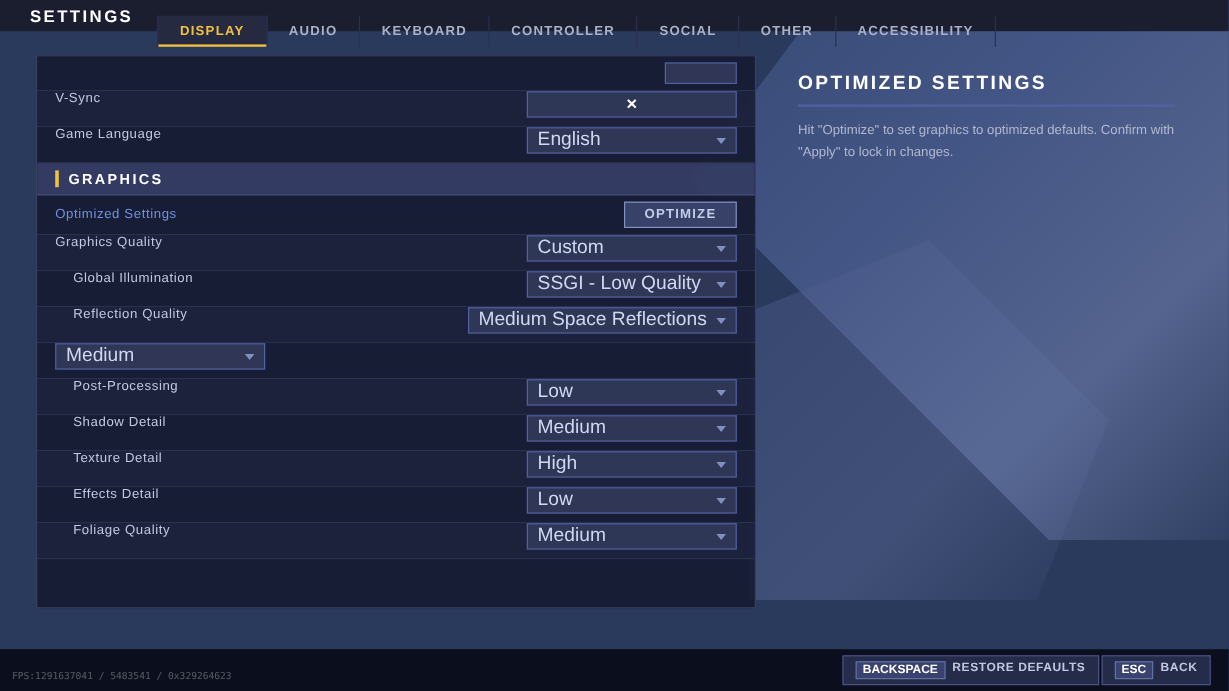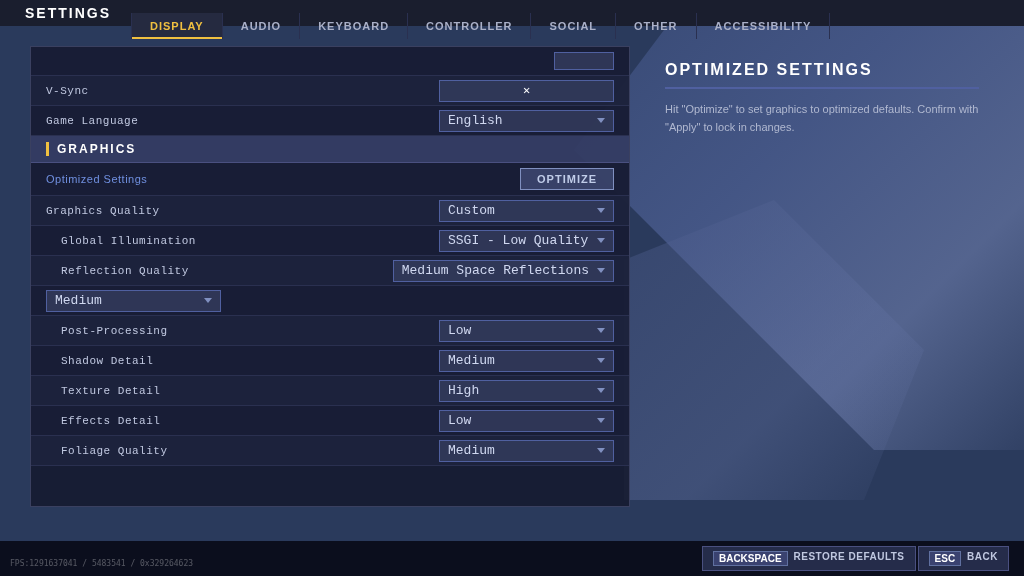--- a/index.html
+++ b/index.html
@@ -111,26 +111,24 @@
     
     .settings-panel {
       flex: 0 0 600px;
       background: rgba(20, 25, 45, 0.85);
       border: 1px solid #3a4060;
       overflow: hidden;
     }
 
     .setting-row {
       display: flex;
-      align-items: center;
       padding: 0 15px;
       height: 30px;
       border-bottom: 1px solid #2a3050;
       background: rgba(25, 30, 55, 0.8);
-      font-family: Liberation Mono, monospace;
     }
     .setting-row:nth-child(even) {
       background: rgba(30, 36, 62, 0.8);
     }
     .setting-label {
       flex: 1;
       font-size: 11px;
       color: #c0c8e0;
       letter-spacing: 0.5px;
     }
@@ -194,21 +192,21 @@
       align-items: center;
       background: rgba(50, 58, 90, 0.9);
       border: 1px solid #5060a0;
       min-width: 175px;
       height: 22px;
       padding: 0 8px;
       cursor: pointer;
     }
     .dropdown-text {
       flex: 1;
-      font-size: 13px;
+      font-size: 16px;
       color: #d0d8f0;
     }
     .dropdown-arrow {
       width: 0;
       height: 0;
       border-left: 4px solid transparent;
       border-right: 4px solid transparent;
       border-top: 5px solid #8090c0;
       margin-left: 8px;
     }

